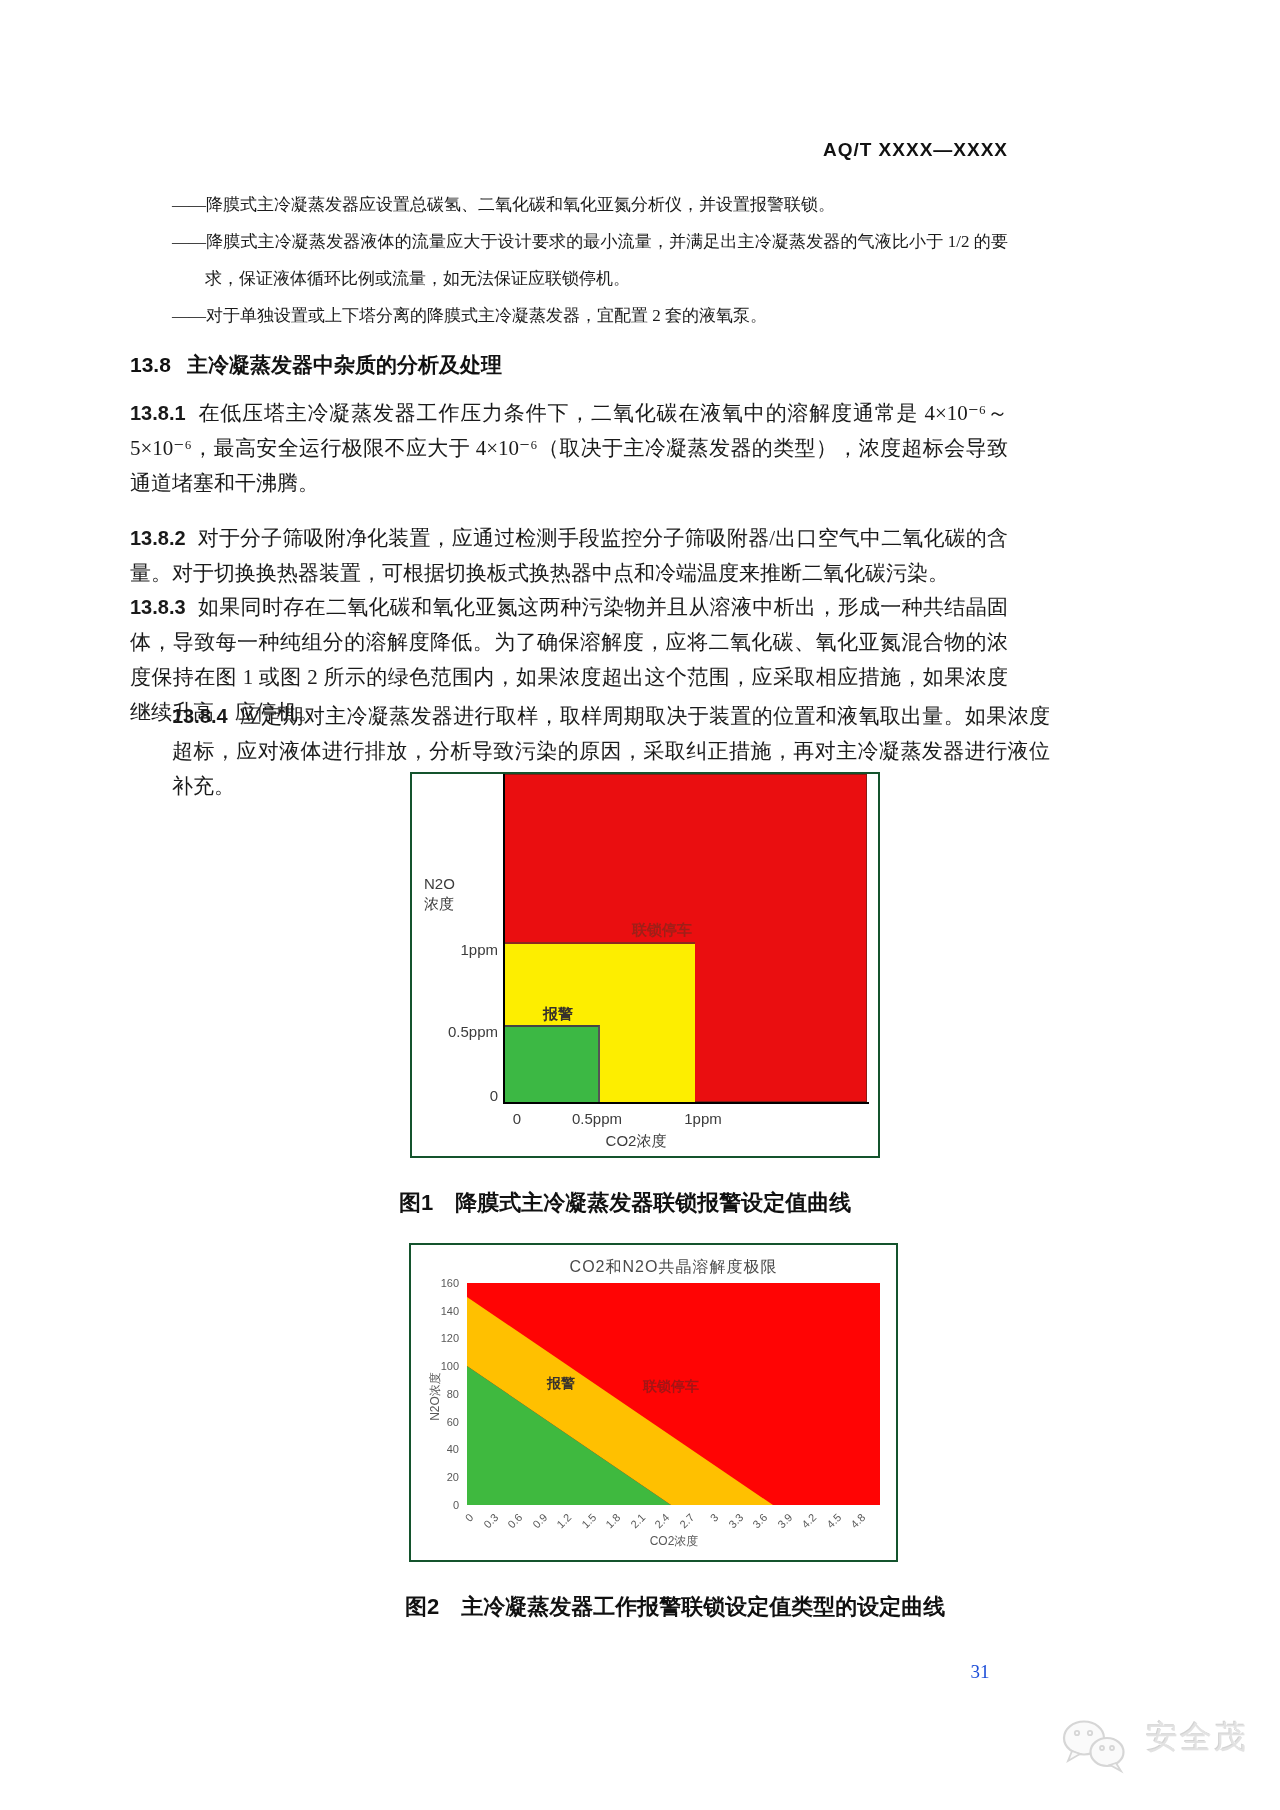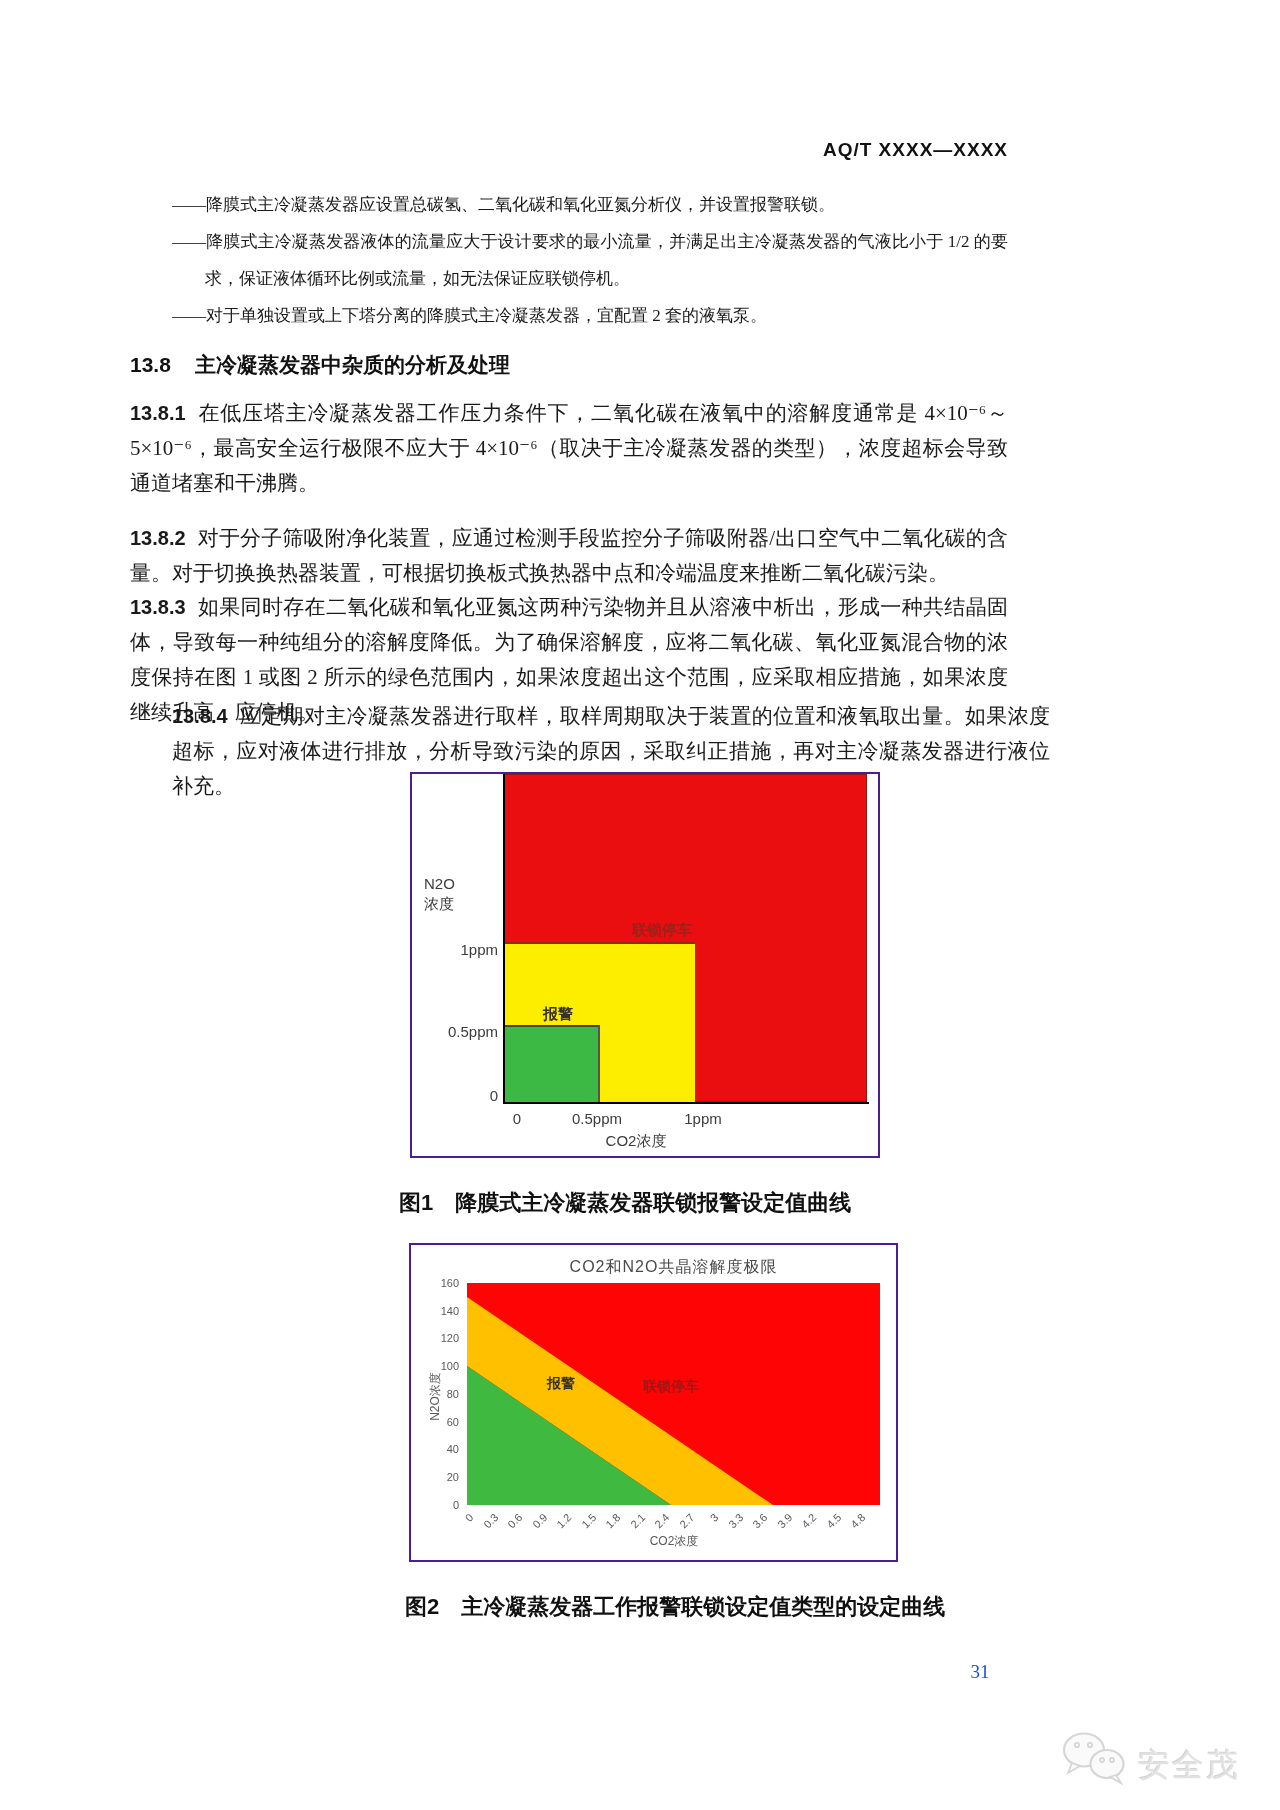--- a/index.html
+++ b/index.html
@@ -5,25 +5,25 @@
   html,body{margin:0;padding:0;background:#ffffff;}
   .page{position:relative;width:1280px;height:1810px;background:#ffffff;overflow:hidden;
         font-family:"Liberation Serif","DejaVu Serif",serif;color:#1a1a1a;}
   .doc-code{position:absolute;left:708px;top:139px;width:300px;text-align:right;
             font-family:"Liberation Sans","DejaVu Sans",sans-serif;font-size:19px;font-weight:600;
             letter-spacing:1px;color:#111;}
   .bullet{position:absolute;left:130px;width:878px;padding-left:75px;text-indent:-33px;
           font-size:17px;line-height:37px;text-align:justify;box-sizing:border-box;}
   .heading{position:absolute;left:130px;top:351px;font-family:"Liberation Sans","DejaVu Sans",sans-serif;
            font-size:21px;font-weight:bold;color:#111;}
-  .heading .num{margin-right:24px;}
+  .heading .num{margin-right:16px;}
   .clause{position:absolute;left:130px;width:878px;font-size:21px;line-height:35px;text-align:justify;margin:0;}
   .clause b{font-family:"Liberation Sans","DejaVu Sans",sans-serif;font-weight:bold;margin-right:12px;font-size:20px;}
   
-  .figbox{position:absolute;background:#fff;border:2px solid #4c1d95;box-sizing:border-box;}
+  .figbox{position:absolute;background:#fff;border:2px solid #14532d;box-sizing:border-box;}
   .caption{position:absolute;text-align:center;font-family:Liberation Sans, sans-serif;
            font-size:22px;font-weight:bold;color:#111;}
   .caption .gap{display:inline-block;width:22px;}
   
   .f1-red{position:absolute;left:92px;top:0;width:363px;height:328px;background:#ea0e10;border:1px solid #8a1c14;box-sizing:border-box;}
   .f1-yellow{position:absolute;left:92px;top:168px;width:191px;height:160px;background:#fdee00;border-top:2px solid #8a2a20;box-sizing:border-box;}
   .f1-green{position:absolute;left:92px;top:251px;width:96px;height:77px;background:#3cb844;border-top:2px solid #444;border-right:2px solid #555;box-sizing:border-box;}
   .f1-axis-y{position:absolute;left:91px;top:0;width:2px;height:330px;background:#000;}
   .f1-axis-x{position:absolute;left:91px;top:328px;width:366px;height:2px;background:#000;}
   .f1-lbl{position:absolute;font-family:"Liberation Sans","DejaVu Sans",sans-serif;font-size:15px;color:#3c3c3c;}
@@ -46,21 +46,21 @@
              font-family:"Liberation Sans","DejaVu Sans",sans-serif;font-size:12px;color:#595959;
              transform:rotate(-90deg);}
   .f2-xlabel{position:absolute;left:163px;top:288px;width:200px;text-align:center;
              font-family:"Liberation Sans","DejaVu Sans",sans-serif;font-size:12px;color:#595959;}
   .f2-alarm{position:absolute;left:110px;top:130px;width:80px;text-align:center;
             font-family:"Liberation Sans","DejaVu Sans",sans-serif;font-size:14px;font-weight:bold;color:#3a332c;}
   .f2-trip{position:absolute;left:200px;top:133px;width:120px;text-align:center;
            font-family:"Liberation Sans","DejaVu Sans",sans-serif;font-size:14px;font-weight:bold;color:#a31515;}
   
   .page-num{position:absolute;left:955px;top:1661px;width:50px;text-align:center;font-size:19px;color:#1d4ed8;}
-  .watermark{position:absolute;left:1058px;top:1716px;width:222px;height:72px;display:flex;align-items:flex-end;}
+  .watermark{position:absolute;left:1058px;top:1716px;width:222px;height:72px;display:flex;align-items:flex-start;gap:8px;}
   .wm-text{font-family:"Liberation Sans","DejaVu Sans",sans-serif;font-size:32px;color:#e2e2e2;
            text-shadow:1px 1px 0 #ffffff,-1px -1px 0 #d2d2d2;letter-spacing:2px;margin-left:6px;}
 </style>
 </head>
 <body>
 
 <div class="page">
 
   <div class="doc-code">AQ/T XXXX—XXXX</div>
 

